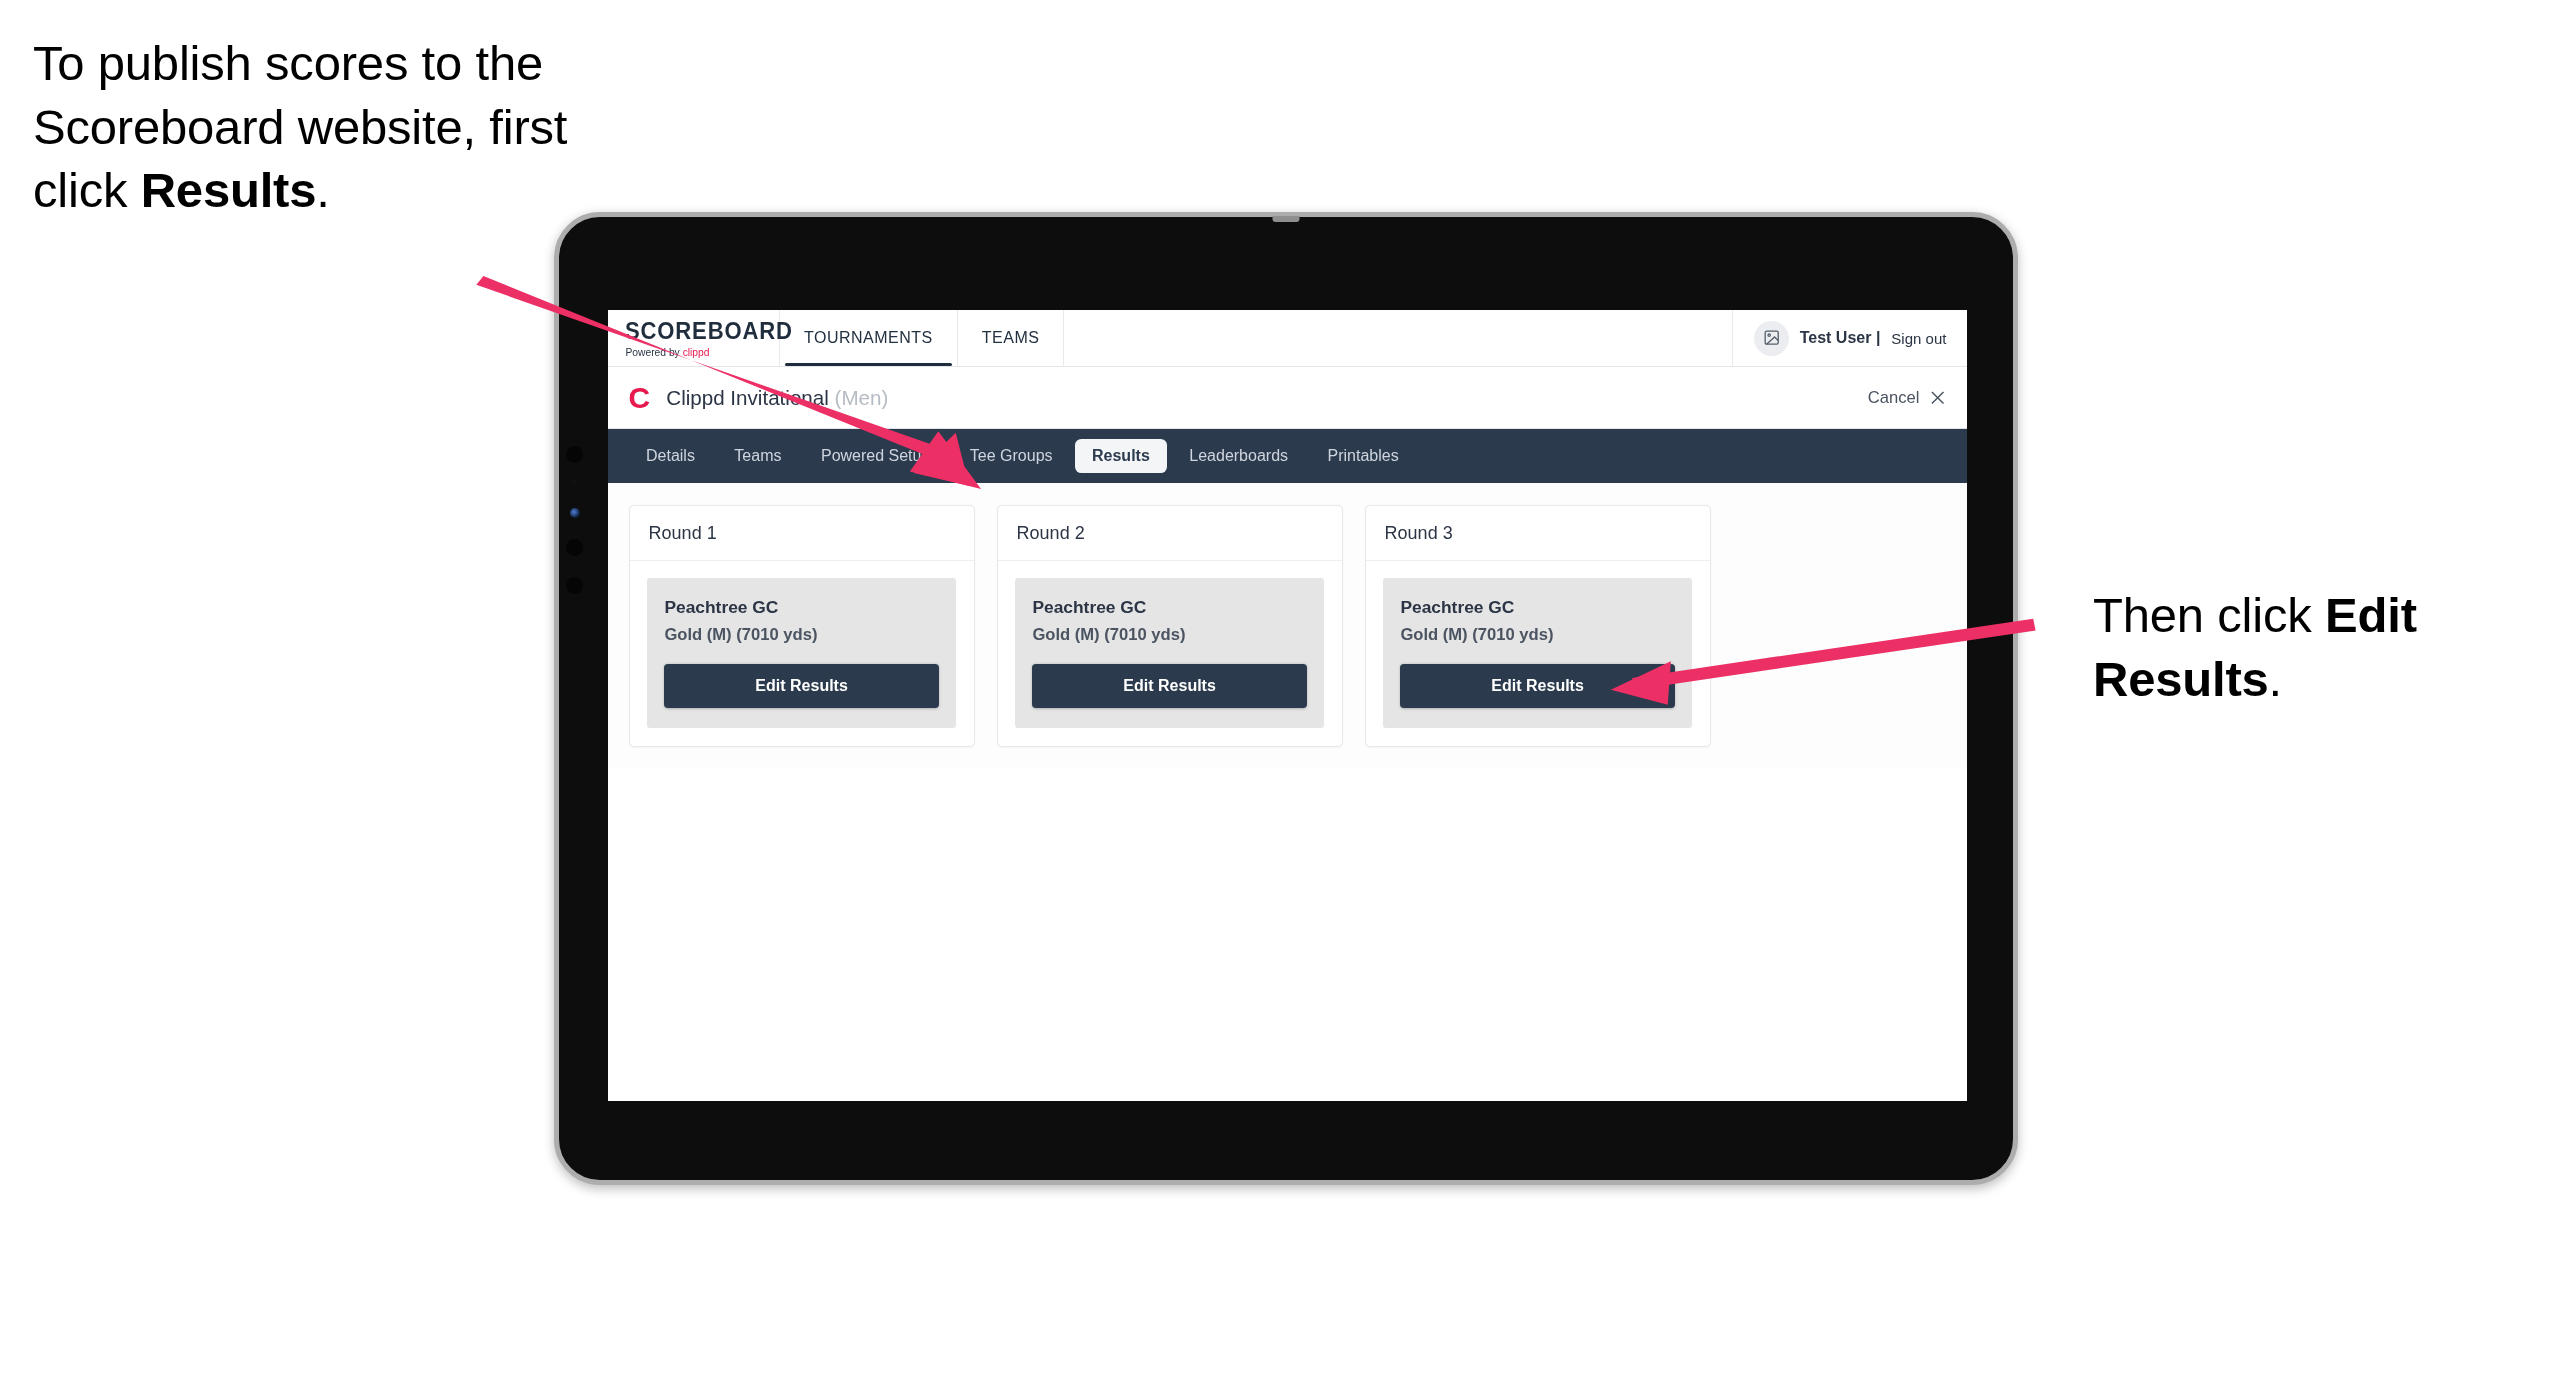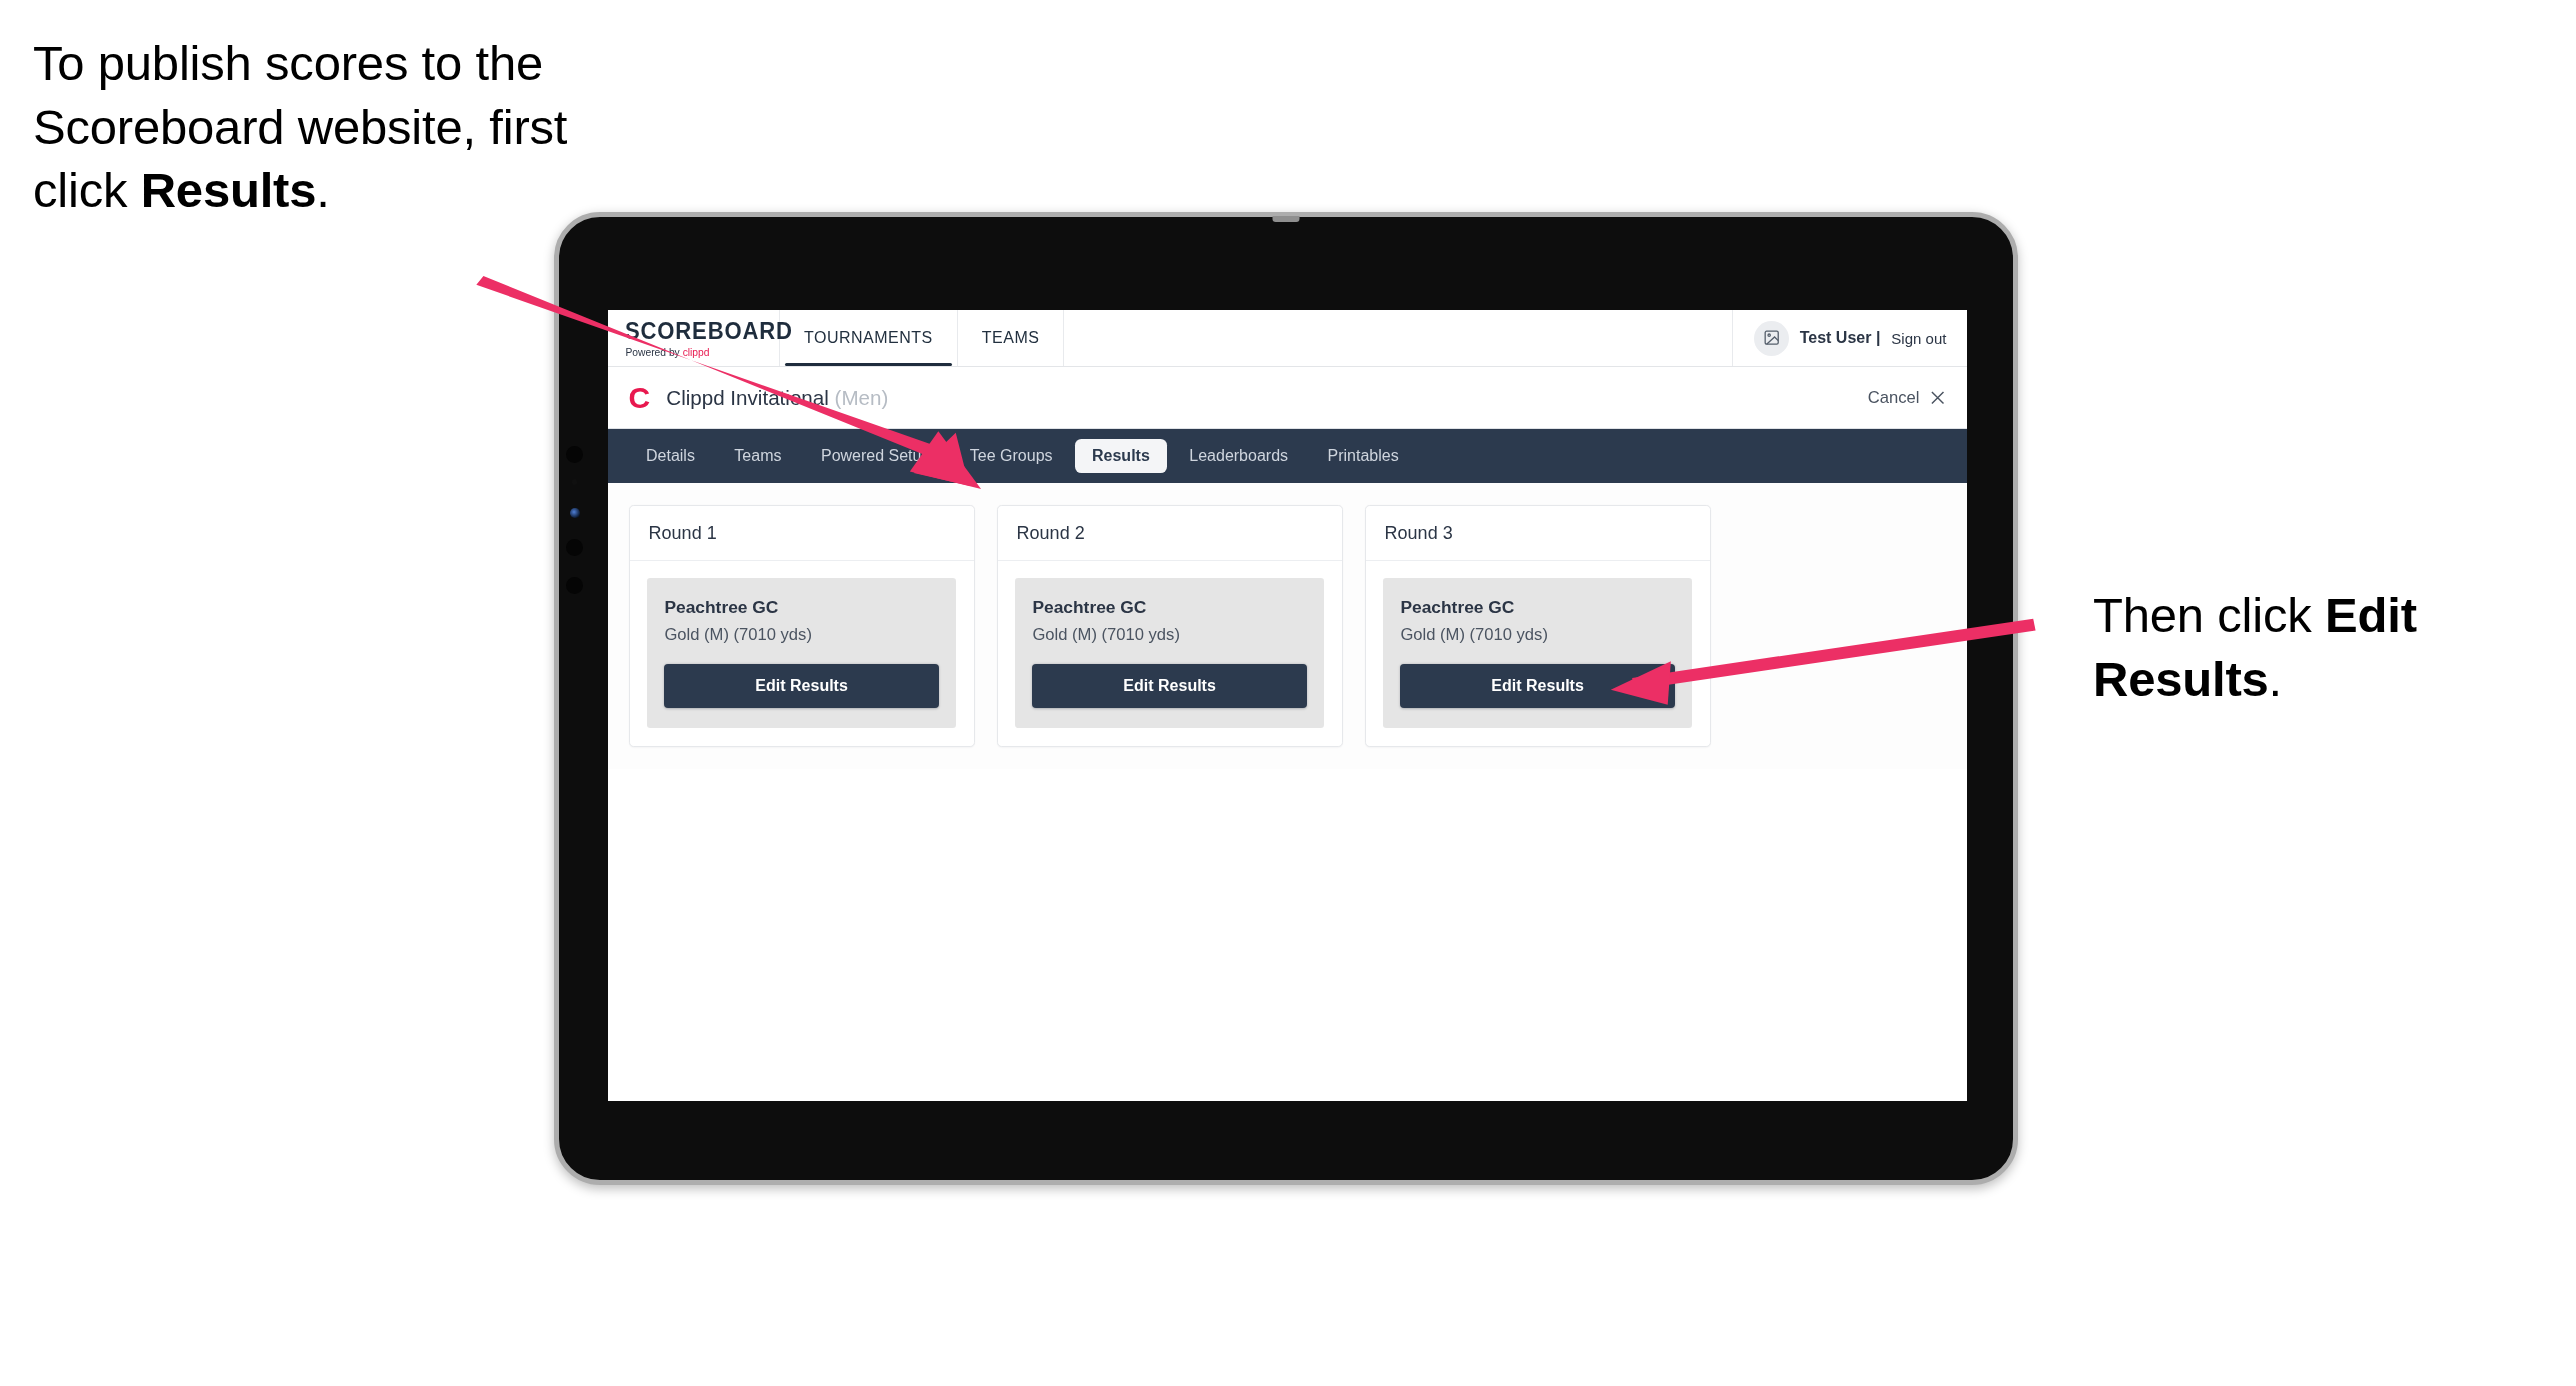--- a/index.html
+++ b/index.html
@@ -121,21 +121,21 @@
     border-radius: 4.7px; box-shadow: 0 0.8px 1.6px rgba(16,24,40,0.04);
     overflow: hidden;
   }
   .round-head {
     height: 55px; display:flex; align-items:center; padding: 0 19px;
     font-size: 18px; color: #2b3545; border-bottom: 0.8px solid #eceef1;
   }
   .round-body { padding: 17.4px; }
   .course-panel { background: #e5e5e5; border-radius: 3.2px; padding: 19px 17.4px 20.6px; }
   .course-name { font-size: 17.4px; font-weight: 700; color: #2b3545; }
-  .course-tee  { font-size: 16.6px; color: #4b5461; margin-top: 6.3px; }
+  .course-tee  { font-size: 16.6px; color: #4b5461; margin-top: 6.3px; font-weight: bold; }
   .edit-btn {
     margin-top: 19px; width: 100%; height: 44px; background: #2c3a4e;
     color: #ffffff; font-size: 16px; font-weight: 700; border: none;
     border-radius: 4px; cursor: pointer; font-family: inherit;
     box-shadow: 0 0.8px 2.4px rgba(16,24,40,0.25);
   }
 </style>
 </head>
 <body>
 

